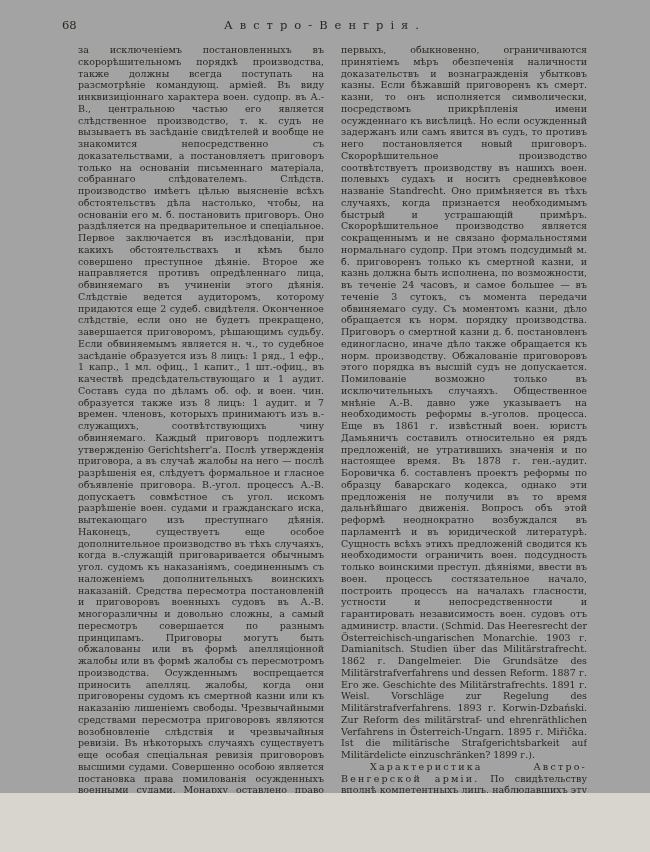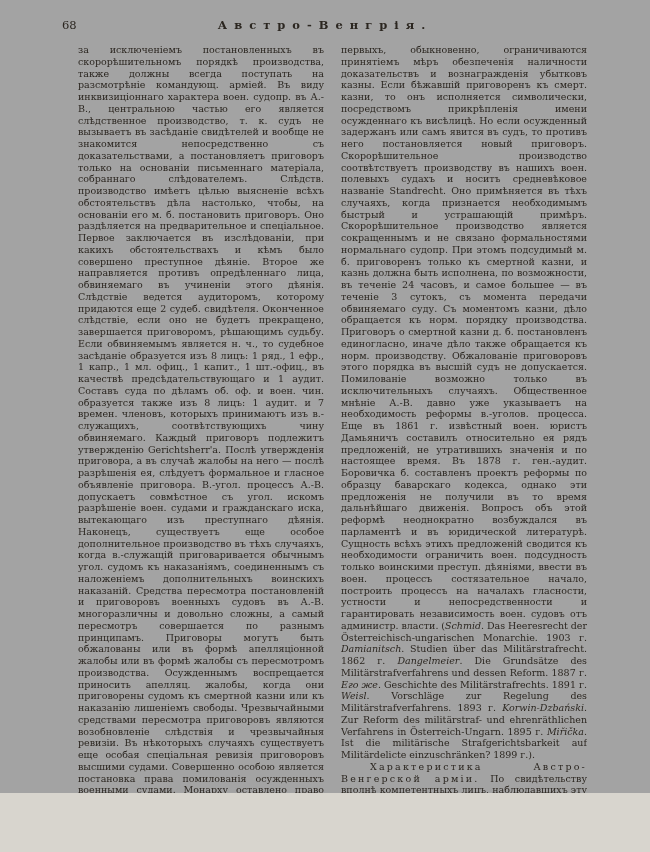--- a/index.html
+++ b/index.html
@@ -27,21 +27,21 @@
     align-items: baseline;
   }
   .page-number {
     font-size: 11.5px;
     min-width: 40px;
   }
   .head-title {
     flex: 1;
     text-align: center;
     font-size: 11.5px;
-    font-weight: bold;
+    font-weight: normal;
     letter-spacing: 7px;
     padding-right: 40px; 
   }
   .columns {
     position: absolute;
     top: 44px;
     left: 78px;
     width: 510px;
     height: 800px;
     display: flex;
@@ -57,21 +57,20 @@
     text-align: justify;
     word-spacing: -0.2px;
   }
   .column p.para {
     margin: 0;
   }
   .column p.para.indent {
     text-indent: 13px;
   }
   .italic {
-    font-style: italic;
   }
   .spaced {
     letter-spacing: 2.2px;
     margin-left: 16px;
   }
 </style>
 </head>
 <body>
 
 <div class="page">

